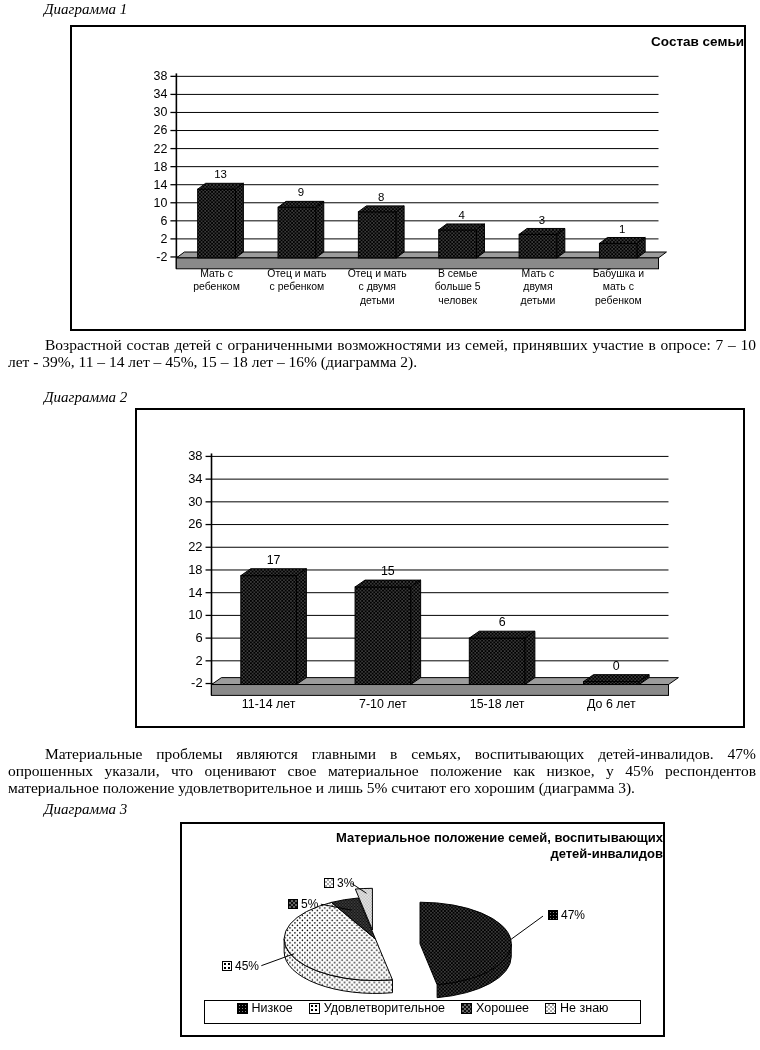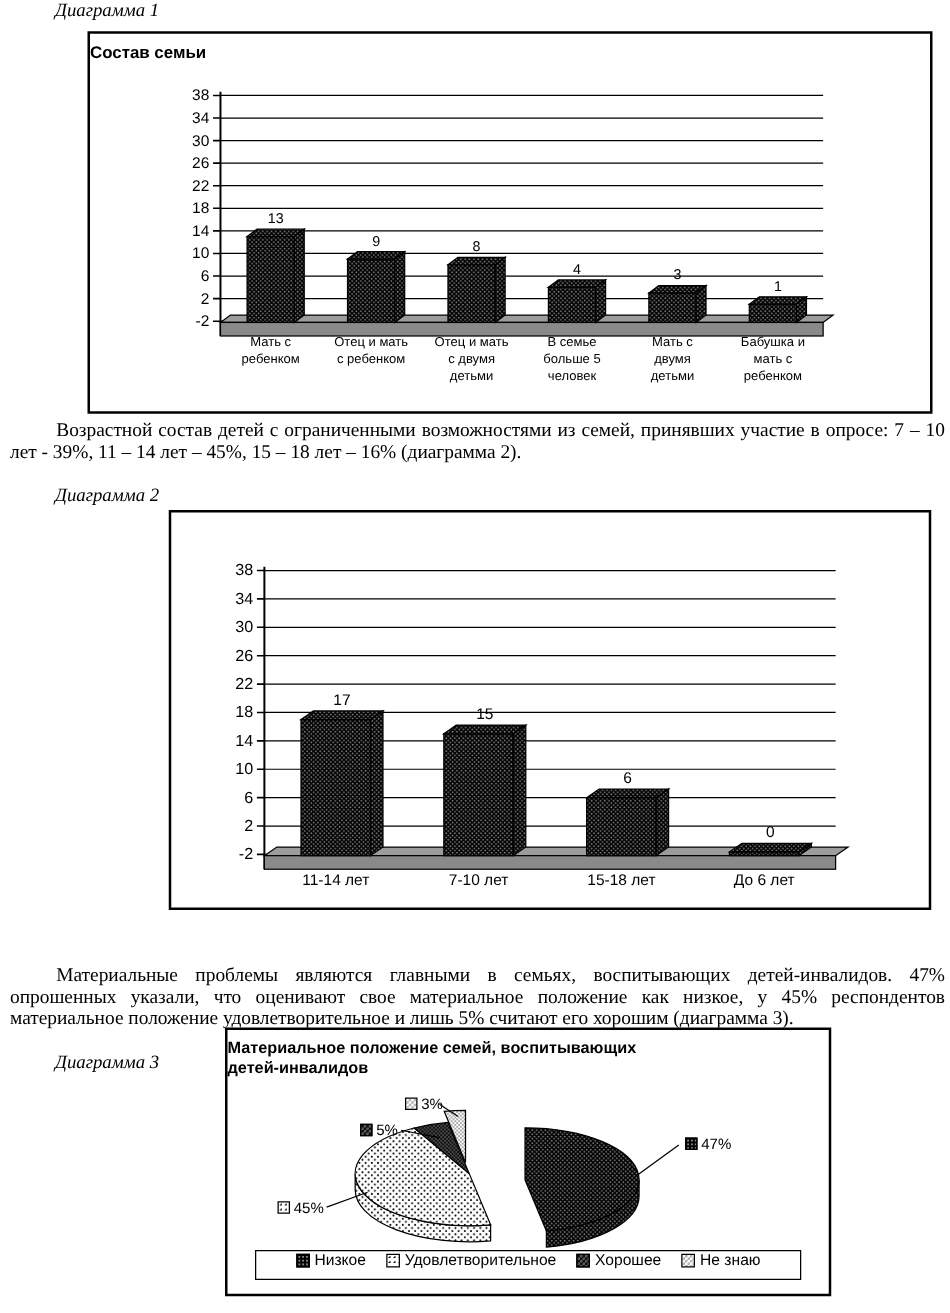--- a/index.html
+++ b/index.html
@@ -1,27 +1,27 @@
 <!DOCTYPE html>
 <html><head>
 <meta charset="utf-8">
 <style>
   html,body{margin:0;padding:0;background:#fff;}
   .page{position:relative;width:760px;height:1050px;background:#fff;color:#000;
         font-family:"Liberation Serif",serif;overflow:hidden;}
   .dia{position:absolute;left:44px;font-style:italic;font-size:15px;white-space:nowrap;}
-  #dia1{top:1px;} #dia2{top:389px;} #dia3{top:842px;}
+  #dia1{top:1px;} #dia2{top:389px;} #dia3{top:801px;}
   .para{position:absolute;left:8px;width:748px;margin:0;text-align:justify;text-indent:37px;
         font-size:15.5px;line-height:17px;}
-  #para1{top:336px;} #para2{top:772px;}
+  #para1{top:336px;} #para2{top:745px;}
   .chart-frame{position:absolute;background:#fff;border:2px solid #000;box-sizing:border-box;}
   #chart1{left:70px;top:25px;width:676px;height:306px;}
   #chart2{left:135px;top:408px;width:610px;height:320px;}
   #chart3{left:180px;top:822px;width:485px;height:215px;}
-  .chart-title{position:absolute;left:0;right:0;text-align:left;
+  .chart-title{position:absolute;left:0;right:0;text-align:right;
         font-family:"Liberation Sans",sans-serif;font-weight:bold;font-size:13.5px;}
   #chart1 svg,#chart2 svg{position:absolute;left:0;top:0;}
   #svg3{position:absolute;left:0;top:30px;}
   .callout{position:absolute;display:flex;align-items:center;gap:3px;
         font-family:"Liberation Sans",sans-serif;font-size:12px;white-space:nowrap;}
   .pmark{width:8px;height:8px;border:1px solid #000;flex:none;}
   #c3{left:142px;top:52px;} #c5{left:106px;top:73px;}
   #c47{left:366px;top:84px;} #c45{left:40px;top:135px;}
   .legend{position:absolute;left:22px;right:22px;top:176px;height:24px;border:1.5px solid #000;
         display:flex;align-items:flex-start;justify-content:center;box-sizing:border-box;

